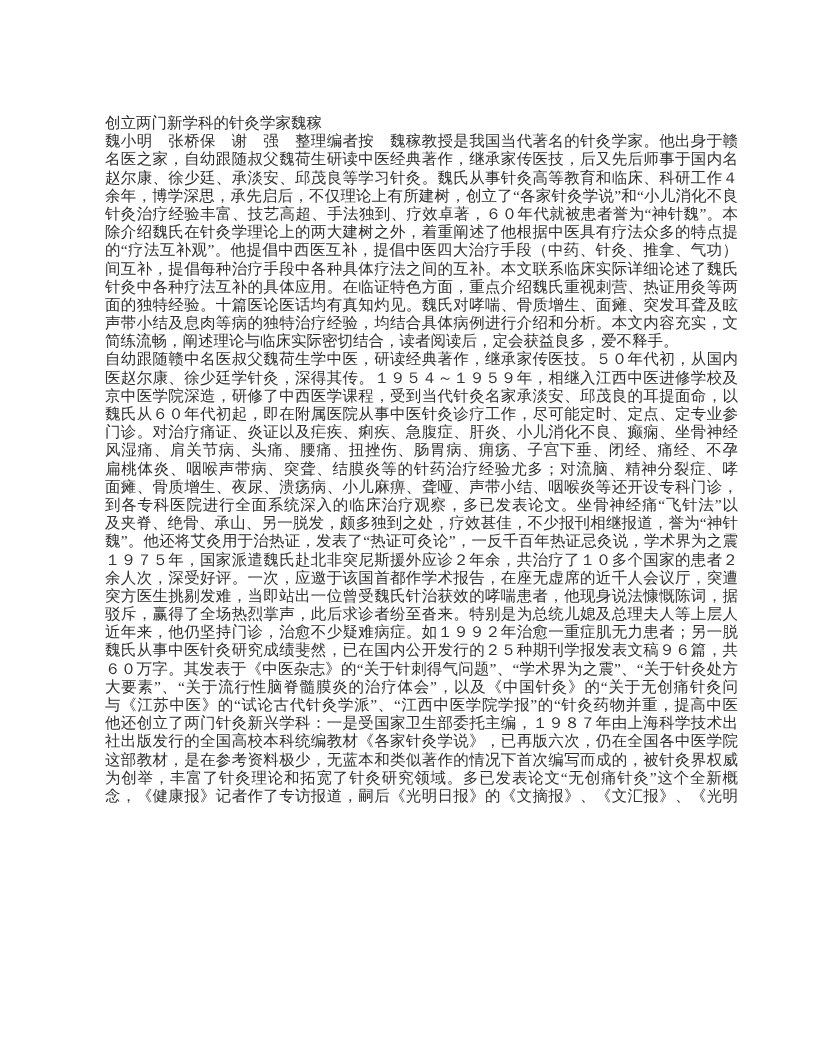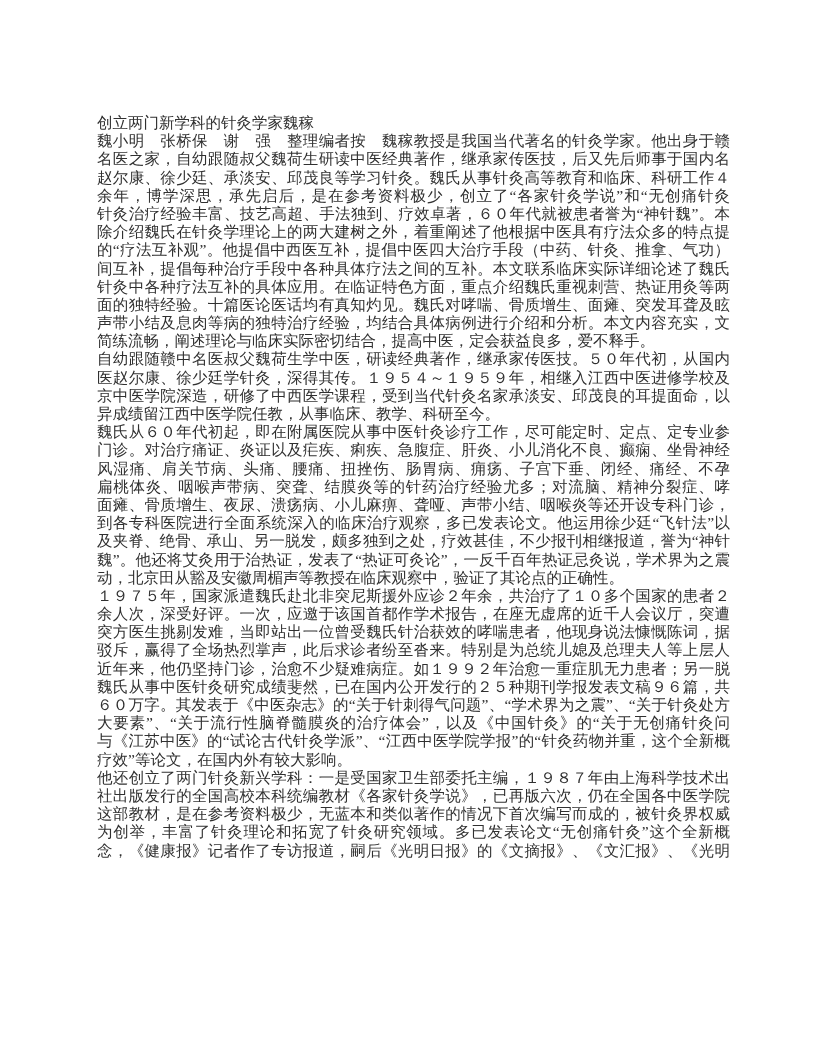--- a/index.html
+++ b/index.html
@@ -6,21 +6,21 @@
   body{background:#ffffff;width:816px;height:1056px;}
   .page{
     position:relative;
     width:816px;height:1056px;
     background:#ffffff;
     font-family:"Liberation Serif","DejaVu Serif",serif;
     color:#303030;
   }
   .textblock{
     position:absolute;
-    left:97px;top:114px;width:633px;
+    left:105px;top:114px;width:633px;
   }
   .line{
     font-size:15.5px;
     line-height:18.2px;
     height:18.2px;
     overflow:hidden;
     white-space:nowrap;
     text-align:left;
     letter-spacing:0;
   }
@@ -32,51 +32,48 @@
 </style>
 </head>
 <body>
 
 <div class="page">
   <div class="textblock">
     <div class="line">创立两门新学科的针灸学家魏稼</div>
     <div class="line full">魏小明　张桥保　谢　强　整理编者按　魏稼教授是我国当代著名的针灸学家。他出身于赣中</div>
     <div class="line full">名医之家，自幼跟随叔父魏荷生研读中医经典著作，继承家传医技，后又先后师事于国内名医</div>
     <div class="line full">赵尔康、徐少廷、承淡安、邱茂良等学习针灸。魏氏从事针灸高等教育和临床、科研工作４０</div>
-    <div class="line full">余年，博学深思，承先启后，是在参考资料极少，创立了“各家针灸学说”和“无创痛针灸</div>
+    <div class="line full">余年，博学深思，承先启后，不仅理论上有所建树，创立了“各家针灸学说”和“小儿消化不良</div>
     <div class="line full">针灸治疗经验丰富、技艺高超、手法独到、疗效卓著，６０年代就被患者誉为“神针魏”。本文</div>
     <div class="line full">除介绍魏氏在针灸学理论上的两大建树之外，着重阐述了他根据中医具有疗法众多的特点提出</div>
     <div class="line full">的“疗法互补观”。他提倡中西医互补，提倡中医四大治疗手段（中药、针灸、推拿、气功）之</div>
     <div class="line full">间互补，提倡每种治疗手段中各种具体疗法之间的互补。本文联系临床实际详细论述了魏氏对</div>
     <div class="line full">针灸中各种疗法互补的具体应用。在临证特色方面，重点介绍魏氏重视刺营、热证用灸等两方</div>
     <div class="line full">面的独特经验。十篇医论医话均有真知灼见。魏氏对哮喘、骨质增生、面瘫、突发耳聋及眩晕、</div>
     <div class="line full">声带小结及息肉等病的独特治疗经验，均结合具体病例进行介绍和分析。本文内容充实，文笔</div>
-    <div class="line">简练流畅，阐述理论与临床实际密切结合，提高中医，定会获益良多，爱不释手。</div>
+    <div class="line">简练流畅，阐述理论与临床实际密切结合，读者阅读后，定会获益良多，爱不释手。</div>
     <div class="line full">自幼跟随赣中名医叔父魏荷生学中医，研读经典著作，继承家传医技。５０年代初，从国内名</div>
     <div class="line full">医赵尔康、徐少廷学针灸，深得其传。１９５４～１９５９年，相继入江西中医进修学校及南</div>
     <div class="line full">京中医学院深造，研修了中西医学课程，受到当代针灸名家承淡安、邱茂良的耳提面命，以优</div>
-    <div class="line">异成绩留江西中医学院任教，从事临床、教学、科研至今。</div>
     <div class="line full">魏氏从６０年代初起，即在附属医院从事中医针灸诊疗工作，尽可能定时、定点、定专业参加</div>
     <div class="line full">门诊。对治疗痛证、炎证以及疟疾、痢疾、急腹症、肝炎、小儿消化不良、癫痫、坐骨神经痛、</div>
     <div class="line full">风湿痛、肩关节病、头痛、腰痛、扭挫伤、肠胃病、痈疡、子宫下垂、闭经、痛经、不孕症、</div>
     <div class="line full">扁桃体炎、咽喉声带病、突聋、结膜炎等的针药治疗经验尤多；对流脑、精神分裂症、哮喘、</div>
     <div class="line full">面瘫、骨质增生、夜尿、溃疡病、小儿麻痹、聋哑、声带小结、咽喉炎等还开设专科门诊，或</div>
-    <div class="line full">到各专科医院进行全面系统深入的临床治疗观察，多已发表论文。他运用徐少廷“飞针法”以</div>
+    <div class="line full">到各专科医院进行全面系统深入的临床治疗观察，多已发表论文。坐骨神经痛“飞针法”以</div>
     <div class="line full">及夹脊、绝骨、承山、另一脱发，颇多独到之处，疗效甚佳，不少报刊相继报道，誉为“神针</div>
     <div class="line full">魏”。他还将艾灸用于治热证，发表了“热证可灸论”，一反千百年热证忌灸说，学术界为之震</div>
-    <div class="line">动，北京田从豁及安徽周楣声等教授在临床观察中，验证了其论点的正确性。</div>
     <div class="line full">１９７５年，国家派遣魏氏赴北非突尼斯援外应诊２年余，共治疗了１０多个国家的患者２万</div>
     <div class="line full">余人次，深受好评。一次，应邀于该国首都作学术报告，在座无虚席的近千人会议厅，突遭一</div>
     <div class="line full">突方医生挑剔发难，当即站出一位曾受魏氏针治获效的哮喘患者，他现身说法慷慨陈词，据实</div>
     <div class="line full">驳斥，赢得了全场热烈掌声，此后求诊者纷至沓来。特别是为总统儿媳及总理夫人等上层人物</div>
     <div class="line full">近年来，他仍坚持门诊，治愈不少疑难病症。如１９９２年治愈一重症肌无力患者；另一脱发</div>
     <div class="line full">魏氏从事中医针灸研究成绩斐然，已在国内公开发行的２５种期刊学报发表文稿９６篇，共约</div>
     <div class="line full">６０万字。其发表于《中医杂志》的“关于针刺得气问题”、“学术界为之震”、“关于针灸处方四</div>
     <div class="line full">大要素”、“关于流行性脑脊髓膜炎的治疗体会”，以及《中国针灸》的“关于无创痛针灸问题”、</div>
-    <div class="line full">与《江苏中医》的“试论古代针灸学派”、“江西中医学院学报”的“针灸药物并重，这个全新概</div>
-    <div class="line">疗效”等论文，在国内外有较大影响。</div>
+    <div class="line full">与《江苏中医》的“试论古代针灸学派”、“江西中医学院学报”的“针灸药物并重，提高中医</div>
     <div class="line full">他还创立了两门针灸新兴学科：一是受国家卫生部委托主编，１９８７年由上海科学技术出版</div>
     <div class="line full">社出版发行的全国高校本科统编教材《各家针灸学说》，已再版六次，仍在全国各中医学院通用。</div>
     <div class="line full">这部教材，是在参考资料极少，无蓝本和类似著作的情况下首次编写而成的，被针灸界权威誉</div>
     <div class="line full">为创举，丰富了针灸理论和拓宽了针灸研究领域。多已发表论文“无创痛针灸”这个全新概</div>
     <div class="line full">念，《健康报》记者作了专访报道，嗣后《光明日报》的《文摘报》、《文汇报》、《光明日报》、</div>
   </div>
 </div>
 
 </body></html>

